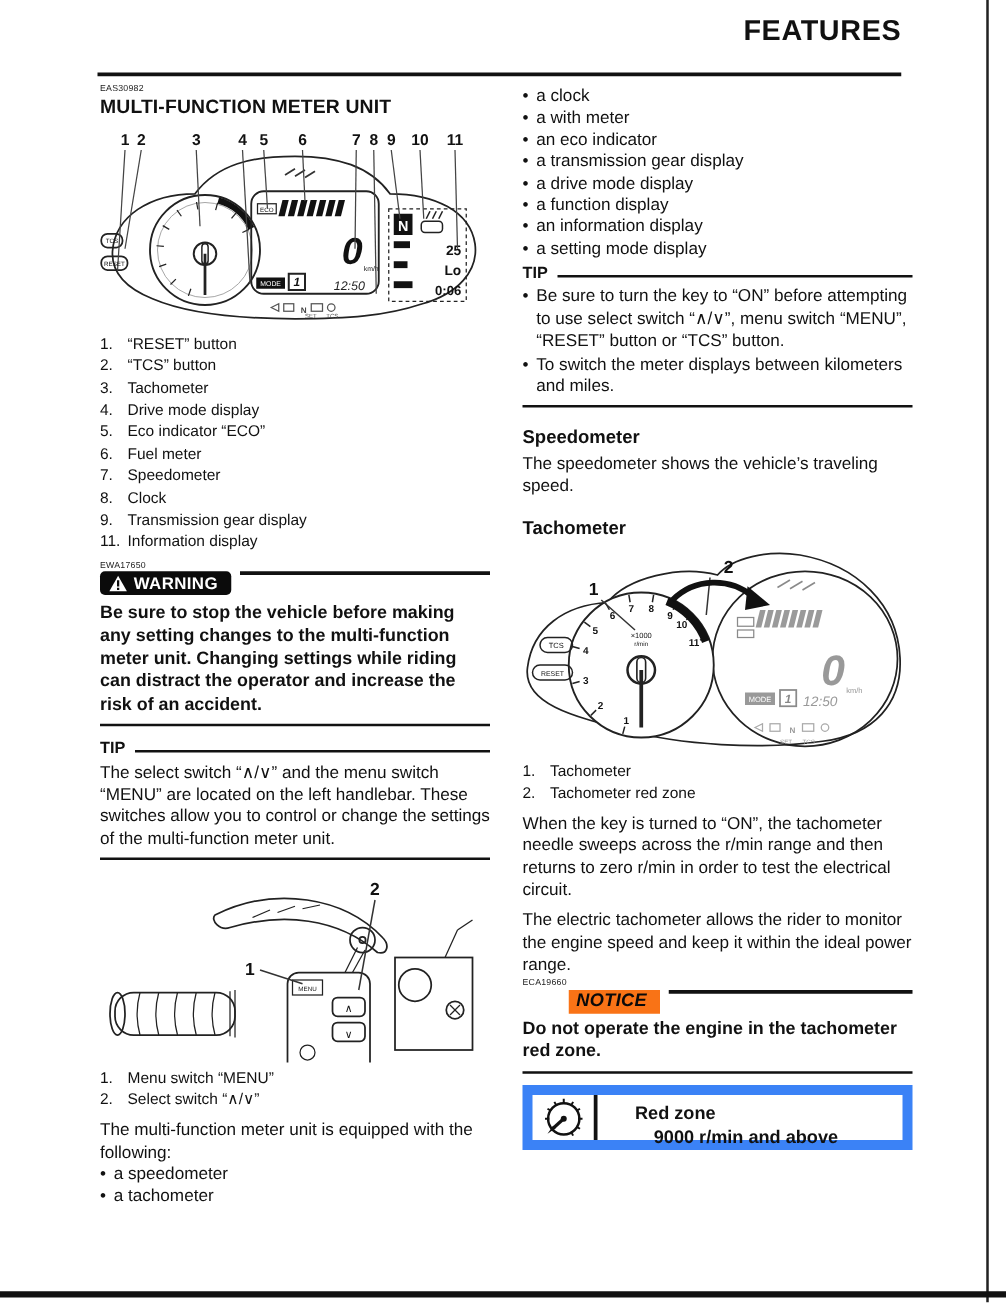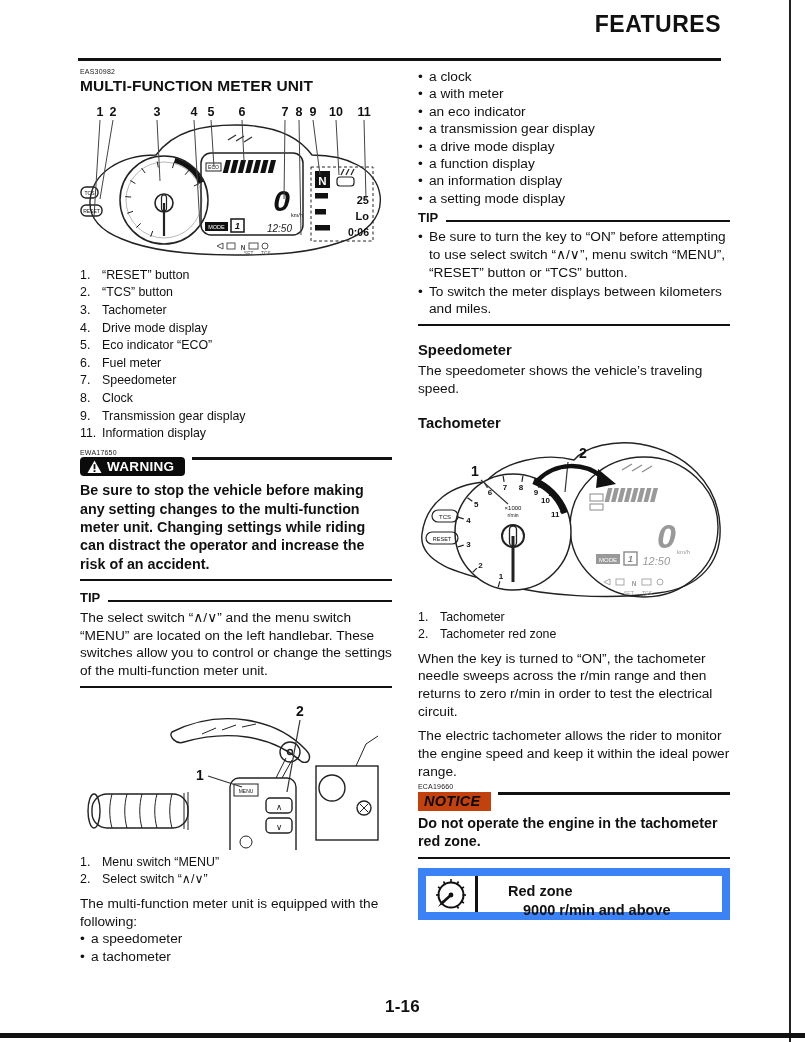--- a/index.html
+++ b/index.html
@@ -43,22 +43,22 @@
   .body { font-size:13.7px; line-height:1.29; margin-top:4px; }
   .blist { font-size:13.7px; line-height:1.27; }
   .b-item { display:flex; }
   .b-item .dot { width:11px; flex:none; }
   .tiplist .b-item { line-height:1.3; margin-bottom:1px; }
 
   .subhead { font-size:14.8px; font-weight:bold; }
   .mt16 { margin-top:16px; } .mt17 { margin-top:17px; } .mt7 { margin-top:7px; }
   .mt4 { margin-top:4px; } .mt3 { margin-top:3px; }
 
-  .notice-badge { display:inline-block; background:#c2410c; color:#0a0a0a; font-style:italic;
-                  font-weight:bold; font-size:14.5px; padding:1px 10px 2px 6px; letter-spacing:.3px; }
+  .notice-badge { display:inline-block; background:#f97316; color:#0a0a0a; font-style:italic;
+                  font-weight:bold; font-size:14.5px; padding:1px 10px 2px 6px; letter-spacing:.3px;margin-left:37px; }
   .notice-text { font-size:14.3px; font-weight:bold; line-height:1.28; margin-top:3px; }
 
   .redzone-box { display:flex; border:8px solid #3b82f6; margin-top:9px; height:52px; }
   .rz-icon { width:52px; flex:none; border-right:3px solid #111;
              display:flex; align-items:center; justify-content:center; }
   .rz-text { padding:6px 0 0 30px; font-weight:bold; font-size:14.5px; line-height:1.32; }
   .rz-val { margin-left:15px; }
 </style>
 </head>
 <body>
@@ -516,14 +516,13 @@
           <circle cx="18" cy="19" r="2.4" fill="#111"></circle>
         </svg>
       </div>
       <div class="rz-text">
         <div>Red zone</div>
         <div class="rz-val">9000 r/min and above</div>
       </div>
     </div>
   </div>
 
-  <div class="footer">1-16</div>
 </div>
 
 </body></html>

